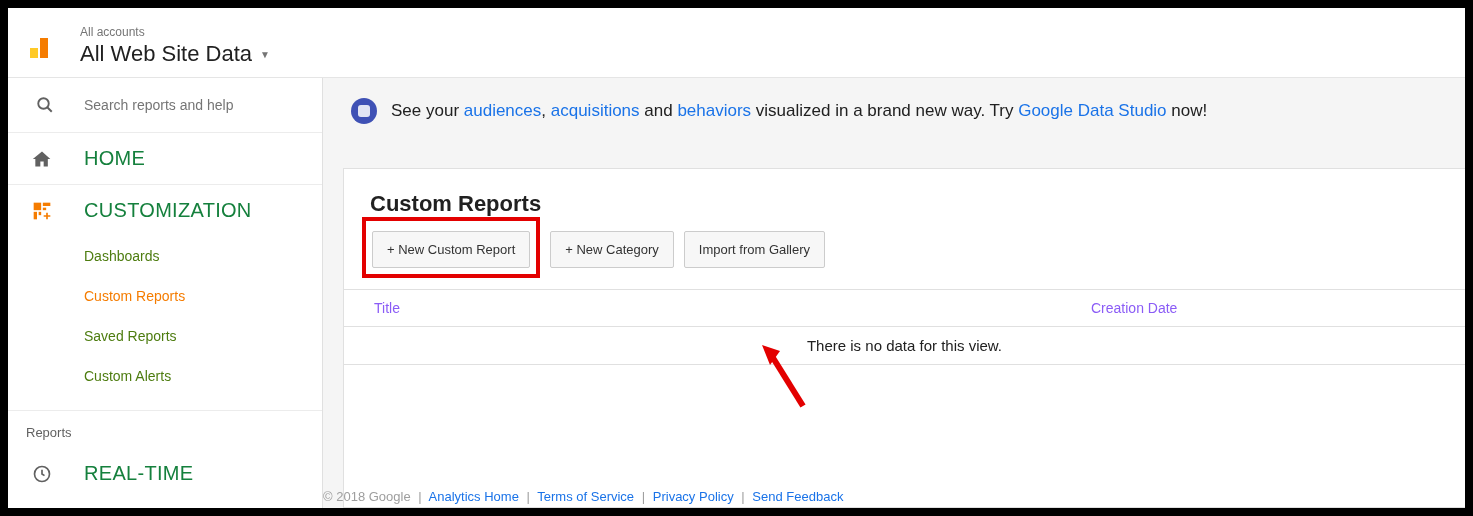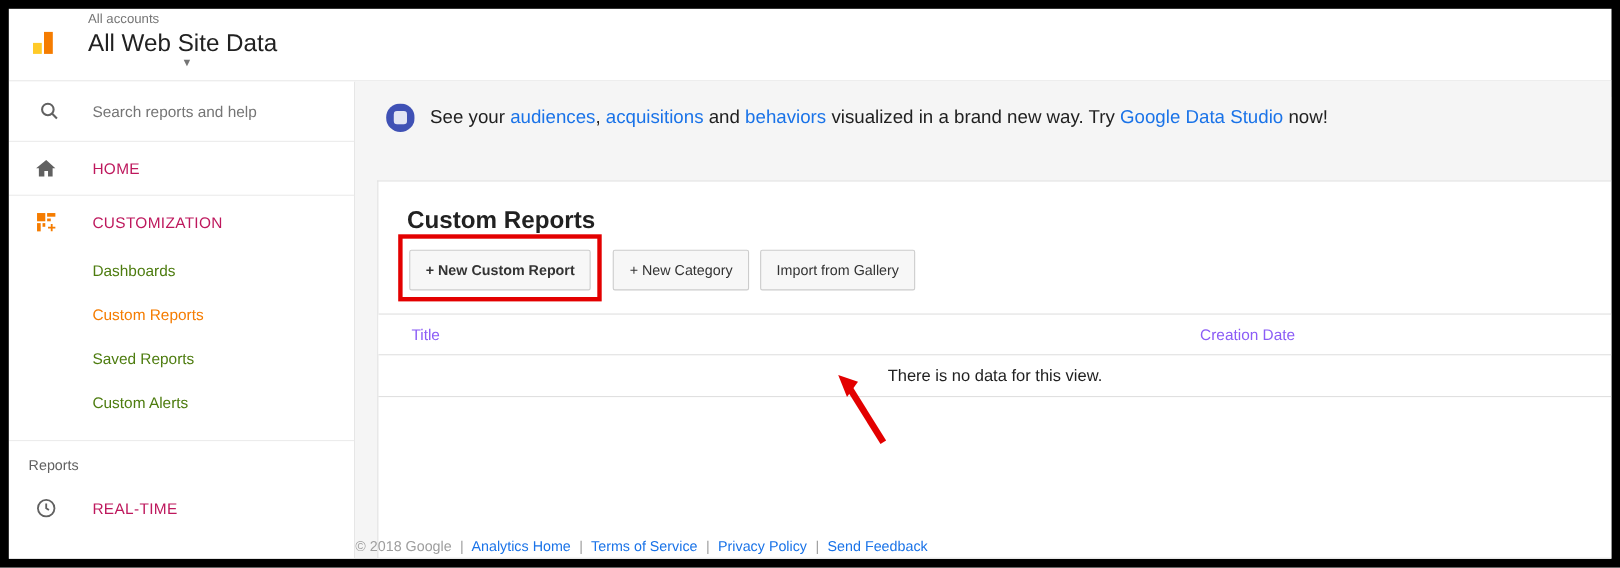--- a/index.html
+++ b/index.html
@@ -1,55 +1,55 @@
 <!DOCTYPE html>
 <html><head>
   <meta charset="utf-8">
   <style>
     * { margin: 0; padding: 0; box-sizing: border-box; font-family: Arial, Helvetica, sans-serif; }
     body { background: #000; padding: 8px; }
     .window { background: #fff; width: 100%; height: 500px; display: flex; flex-direction: column; overflow: hidden; }
     
     
-    .header { display: flex; align-items: center; padding: 2px 18px 10px; border-bottom: 1px solid #e5e5e5; }
+    .header { display: flex; align-items: center; padding: 17px 18px 10px; border-bottom: 1px solid #e5e5e5; }
     .ga-logo { width: 32px; height: 32px; margin-right: 22px; }
     .header-text { display: flex; flex-direction: column; }
     .header-subtitle { font-size: 12px; color: #757575; margin-bottom: 2px; }
-    .header-title-row { display: flex; align-items: center; flex-direction: column; }
+    .header-title-row { display: flex; align-items: center; }
     .header-title { font-size: 22px; color: #212121; font-weight: 400; }
     .dropdown-triangle { margin-left: 8px; color: #757575; font-size: 10px; }
     
     
     .body { display: flex; flex: 1; overflow: hidden; }
     
     
     .sidebar { width: 315px; border-right: 1px solid #e0e0e0; display: flex; flex-direction: column; background: #fff; }
     .search-row { display: flex; align-items: center; padding: 18px 20px 18px 28px; }
     .search-icon-svg { width: 18px; height: 18px; color: #616161; margin-right: 30px; }
     .search-input { border: none; outline: none; font-size: 14px; color: #9e9e9e; flex: 1; }
     .nav-item { display: flex; align-items: center; padding: 14px 20px 14px 24px; cursor: pointer; }
     .nav-item.top-border { border-top: 1px solid #ececec; }
     .nav-icon { width: 20px; height: 20px; color: #616161; margin-right: 32px; flex-shrink: 0; }
     .nav-icon.orange { color: #f57c00; }
-    .nav-label { font-size: 14px; color: #be185d; font-weight: 500; letter-spacing: 0.3px; }
+    .nav-label { font-size: 20px; color: #15803d; font-weight: 500; letter-spacing: 0.3px; }
     .sub-item { padding: 12px 20px 12px 76px; font-size: 14px; color: #4d7c0f; cursor: pointer; }
     .sub-item.active { color: #f57c00; }
     .section-label { padding: 14px 20px 8px 18px; font-size: 13px; color: #616161; border-top: 1px solid #ececec; margin-top: 14px; }
     
     
     .main { flex: 1; background: #f5f5f5; display: flex; flex-direction: column; padding: 14px 0 0 20px; overflow: hidden; position: relative; gap: 28px; }
     .banner { display: flex; align-items: center; background: #f5f5f5; padding: 6px 8px 16px; font-size: 17px; color: #212121; }
     .banner-icon { width: 26px; height: 26px; margin-right: 14px; flex-shrink: 0; }
     .banner a { color: #1a73e8; text-decoration: none; }
     
     .panel { background: #fff; border: 1px solid #e0e0e0; border-right: none; flex: 1; display: flex; flex-direction: column; }
     .panel-title { font-size: 22px; font-weight: 700; color: #212121; padding: 22px 0 14px 26px; }
     .button-row { display: flex; padding: 0 0 0 26px; gap: 10px; align-items: flex-start; }
     .btn { background: #f7f7f7; border: 1px solid #ccc; border-radius: 2px; padding: 10px 14px; font-size: 13px; color: #333; cursor: pointer; }
-    .btn.bold { font-weight: 700; }
+    .btn.bold { font-weight: 400; }
     .highlight-box { border: 4px solid #e30000; padding: 10px 6px 6px 6px; margin: -14px 0 -4px -8px; }
     
     .table-row { display: flex; border-bottom: 1px solid #e0e0e0; border-top: 1px solid #e0e0e0; margin-top: 15px; background: #fff; }
     .th { font-size: 14px; font-weight: 400; color: #8b5cf6; padding: 10px 12px; }
     .th-title { flex: 0 0 735px; padding-left: 30px; }
     .th-date { flex: 1; }
     .empty-msg { text-align: center; padding: 10px 0; font-size: 15px; color: #212121; border-bottom: 1px solid #e0e0e0; }
     
     .red-arrow { position: absolute; left: 435px; top: 263px; width: 60px; height: 70px; pointer-events: none; }
     

